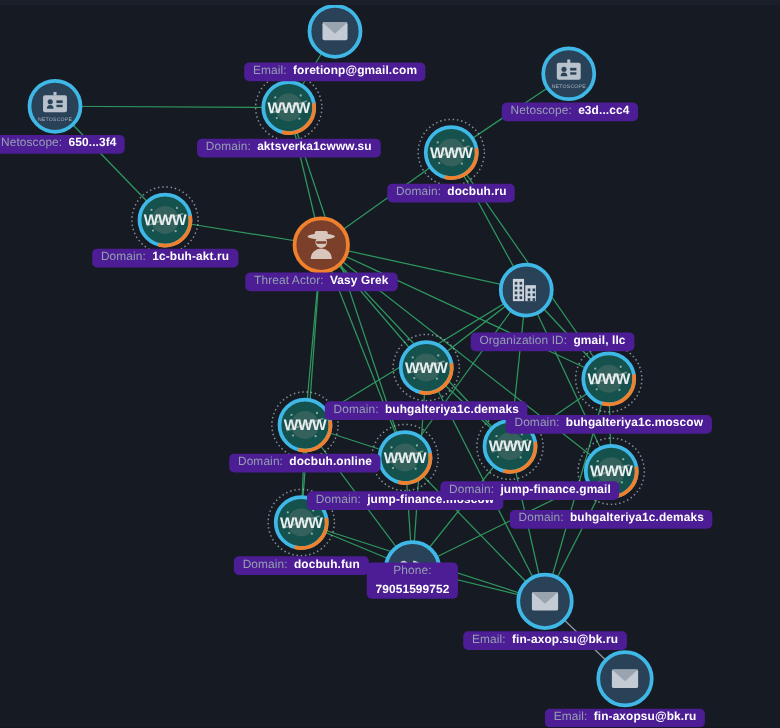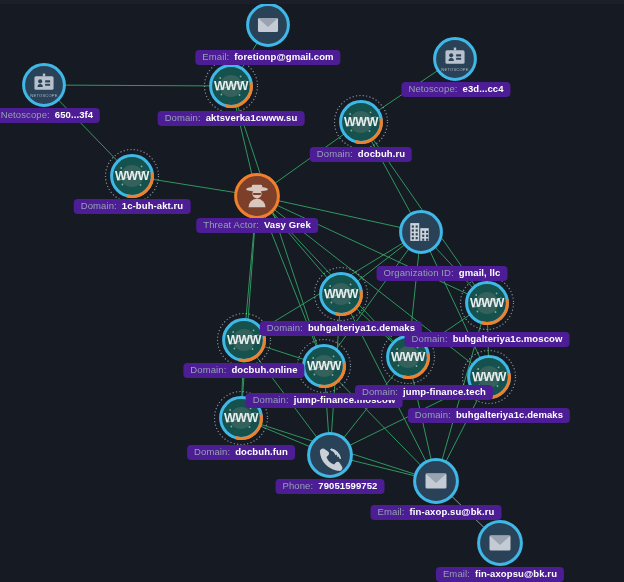--- a/index.html
+++ b/index.html
@@ -409,31 +409,31 @@
       <div class="node-label" style="left: 244px; top: 363px;">
         <span class="lk">Domain:</span>
         <span class="lv">docbuh.online</span>
       </div>
       <div class="node-label" style="left: 324px; top: 393px;">
         <span class="lk">Domain:</span>
         <span class="lv">jump-finance.moscow</span>
       </div>
       <div class="node-label label-front" style="left: 424px; top: 385px;">
         <span class="lk">Domain:</span>
-        <span class="lv">jump-finance.tech</span>
+        <span class="lv">jump-finance.gmail</span>
       </div>
       <div class="node-label" style="left: 489px; top: 408px;">
         <span class="lk">Domain:</span>
         <span class="lv">buhgalteriya1c.demaks</span>
       </div>
       <div class="node-label" style="left: 241px; top: 445px;">
         <span class="lk">Domain:</span>
         <span class="lv">docbuh.fun</span>
       </div>
-      <div class="node-label" style="left: 330px; top: 479px;">
+      <div class="node-label" style="left: 330px; top: 450px; flex-direction: column;">
         <span class="lk">Phone:</span>
         <span class="lv">79051599752</span>
       </div>
       <div class="node-label" style="left: 436px; top: 505px;">
         <span class="lk">Email:</span>
         <span class="lv">fin-axop.su@bk.ru</span>
       </div>
       <div class="node-label" style="left: 500px; top: 567px;">
         <span class="lk">Email:</span>
         <span class="lv">fin-axopsu@bk.ru</span>

